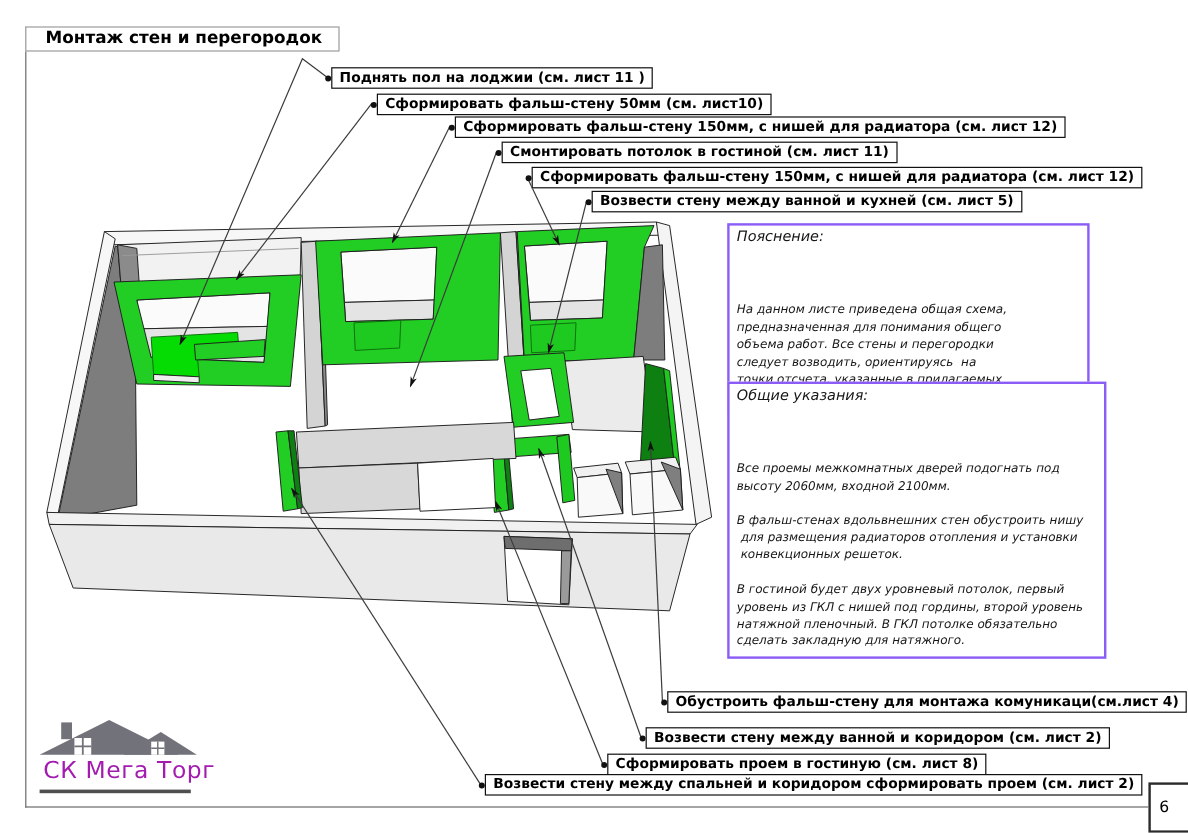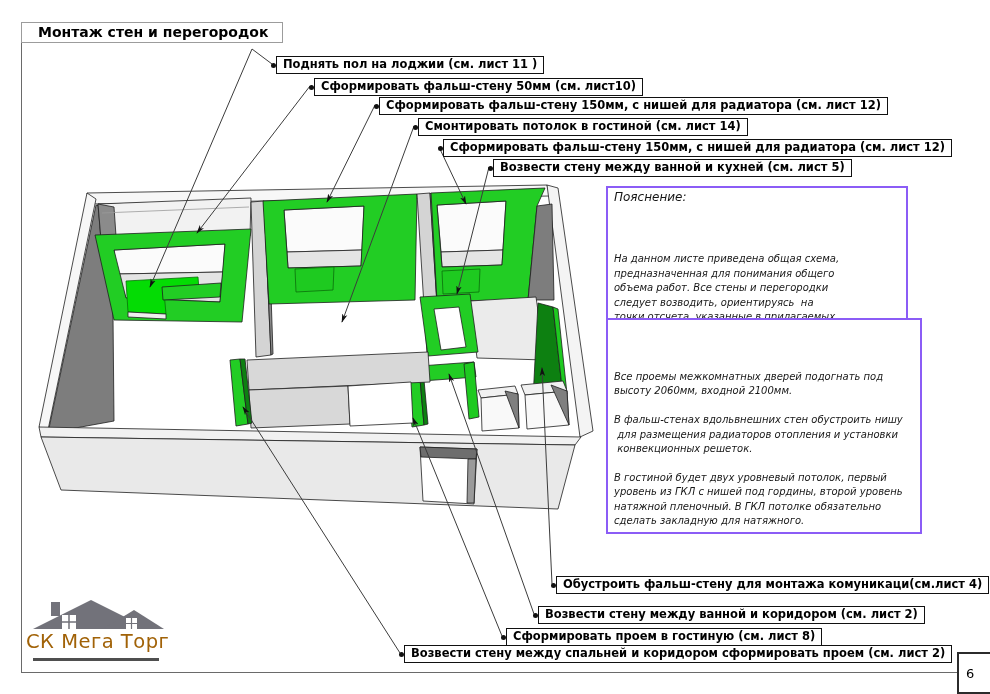--- a/index.html
+++ b/index.html
@@ -29,22 +29,22 @@
     font-weight:bold; font-size:14px; color:#000; z-index:40;
   }
   .frame-left  { position:absolute; left:21px; top:22px; width:1px; height:651px; background:#6a6a6a; }
   .frame-bottom{ position:absolute; left:21px; top:672px; width:936px; height:1px; background:#6a6a6a; }
   .pagenum {
     position:absolute; left:957px; top:652px; width:40px; height:42px;
     border:2px solid #2b2b2b; background:#fff; box-sizing:border-box;
     display:flex; align-items:center; padding-left:7px; font-size:13px; z-index:40;
   }
   .logo-text {
-    position:absolute; left:26px; top:630px; font-size:19.5px;
-    color:#a16207; letter-spacing:0.5px; z-index:20;
+    position:absolute; left:36px; top:630px; font-size:19.5px;
+    color:#a21caf; letter-spacing:0.5px; z-index:20;
   }
   .logo-bar { position:absolute; left:33px; top:658px; width:126px; height:2.5px; background:#4f4f4f; }
 </style>
 </head>
 <body>
 
 <div class="frame-left"></div>
 <div class="frame-bottom"></div>
 
 <div class="title-box">Монтаж стен и перегородок</div>
@@ -147,38 +147,39 @@
     <path d="M62,622 h14 M69,615 v14" stroke="#72727a" stroke-width="1.5" fill="none"></path>
     <polygon points="103,629 134,610 164,629"></polygon>
     <rect x="126" y="618" width="11" height="11" fill="#ffffff"></rect>
     <path d="M126,623.5 h11 M131.5,618 v11" stroke="#72727a" stroke-width="1.2" fill="none"></path>
   </g>
 </svg>
 
 <div class="callout" style="left:276px;top:56px"><span>Поднять пол на лоджии (см. лист 11 )</span></div>
 <div class="callout" style="left:314px;top:78px"><span>Сформировать фальш-стену 50мм (см. лист10)</span></div>
 <div class="callout" style="left:379px;top:97px"><span>Сформировать фальш-стену 150мм, с нишей для радиатора (см. лист 12)</span></div>
-<div class="callout" style="left:418px;top:118px"><span>Смонтировать потолок в гостиной  (см. лист 14)</span></div>
+<div class="callout" style="left:418px;top:118px"><span>Смонтировать потолок в гостиной  (см. лист 11)</span></div>
 <div class="callout" style="left:443px;top:139px"><span>Сформировать фальш-стену 150мм, с нишей для радиатора (см. лист 12)</span></div>
 <div class="callout" style="left:493px;top:159px"><span>Возвести стену между ванной и кухней (см. лист 5)</span></div>
 <div class="callout" style="left:556px;top:576px"><span>Обустроить фальш-стену для монтажа комуникаци(см.лист 4)</span></div>
 <div class="callout" style="left:538px;top:606px"><span>Возвести стену между ванной и коридором (см. лист 2)</span></div>
 <div class="callout" style="left:506px;top:628px"><span>Сформировать проем в гостиную  (см. лист 8)</span></div>
 <div class="callout" style="left:404px;top:645px"><span>Возвести стену между спальней и коридором сформировать проем  (см. лист 2)</span></div>
 
 <div class="note" style="left:606px;top:186px;width:286px">
   <div class="note-title">Пояснение:</div>
   <div class="body">На данном листе приведена общая схема,
 предназначенная для понимания общего
 объема работ. Все стены и перегородки
 следует возводить, ориентируясь  на
 точки отсчета, указанные в прилагаемых
 схемах.</div>
 </div>
 <div class="note" style="left:606px;top:318px;width:300px">
+  <div class="note-title">Общие указания:</div>
   <div class="body">Все проемы межкомнатных дверей подогнать под
 высоту 2060мм, входной 2100мм.
 
 В фальш-стенах вдольвнешних стен обустроить нишу
  для размещения радиаторов отопления и установки
  конвекционных решеток.
 
 В гостиной будет двух уровневый потолок, первый
 уровень из ГКЛ с нишей под гордины, второй уровень
 натяжной пленочный. В ГКЛ потолке обязательно

